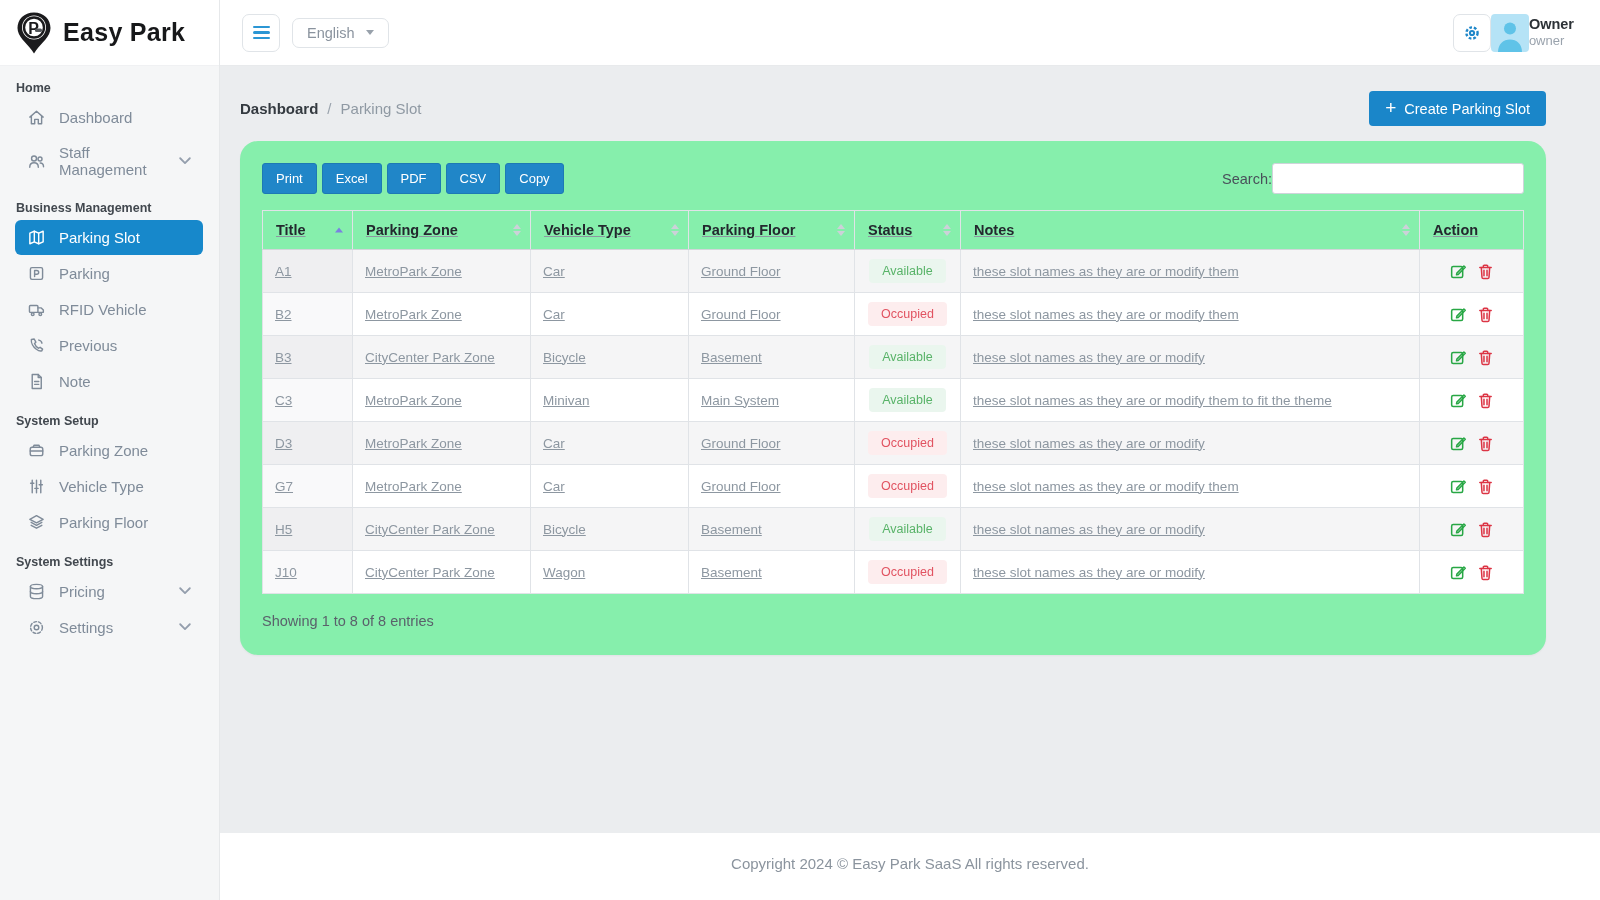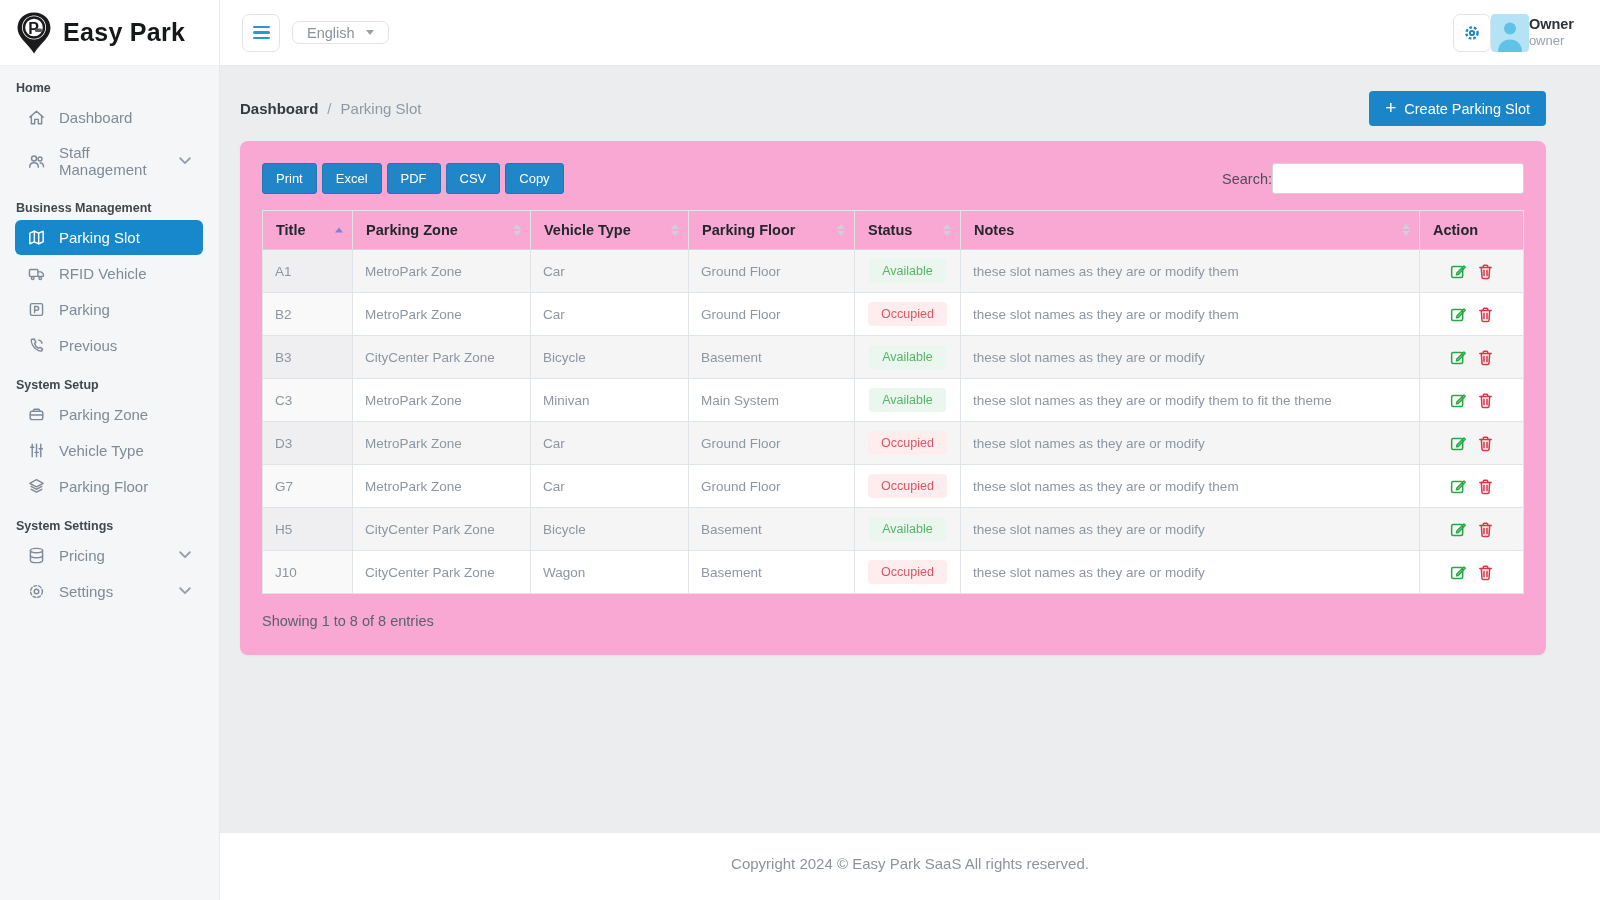--- a/index.html
+++ b/index.html
@@ -21,45 +21,45 @@
   .nav-item.active { background:#1788cb; color:#fff; }
   .nav-chevron { margin-left:auto; }
   .nav-chevron svg { width:12px; height:12px; stroke:#949ead; }
 
   
   .main { flex:1; display:flex; flex-direction:column; min-width:0; }
   .topbar { height:66px; background:#fff; border-bottom:1px solid #e8eaec; display:flex; align-items:center; padding:0 26px 0 22px; }
   .icon-btn { width:38px; height:38px; background:#fff; border:1px solid #e0e4e8; border-radius:7px; display:flex; align-items:center; justify-content:center; cursor:pointer; }
   .hamburger { display:flex; flex-direction:column; gap:3px; }
   .hamburger span { display:block; width:17px; height:2.6px; background:#2b96d4; border-radius:2px; }
-  .lang-select { margin-left:12px; height:23px; border:1px solid #e0e4e8; border-radius:7px; background:#fff; display:flex; align-items:center; gap:11px; padding:0 14px; color:#8a939e; font-size:14.5px; cursor:pointer; }
+  .lang-select { margin-left:12px; height:30px; border:1px solid #e0e4e8; border-radius:7px; background:#fff; display:flex; align-items:center; gap:11px; padding:0 14px; color:#8a939e; font-size:14.5px; cursor:pointer; }
   .caret-down { width:0; height:0; border-left:4.5px solid transparent; border-right:4.5px solid transparent; border-top:5px solid #98a1ab; }
   .topbar-right { margin-left:auto; display:flex; align-items:center; }
   .avatar { width:38px; height:38px; border-radius:4px; overflow:hidden; flex:0 0 38px; }
   .user-block { line-height:1.25; }
   .user-name { font-size:14.5px; color:#2d3237; font-weight:600; }
   .user-role { font-size:13px; color:#9aa3ad; }
 
   
   .content { flex:1; padding:18px 54px 0 20px; overflow:hidden; }
   .page-head { display:flex; align-items:center; margin:7px 0 15px; }
   .breadcrumb { display:flex; align-items:center; gap:9px; font-size:15px; }
   .crumb-root { color:#343a40; font-weight:600; }
   .crumb-sep { color:#9aa3ad; }
   .crumb-current { color:#8f99a3; }
   .create-btn { margin-left:auto; background:#1a86c9; color:#fff; border:none; border-radius:4px; height:35px; padding:0 16px; font-size:14.5px; display:flex; align-items:center; gap:8px; cursor:pointer; font-family:inherit; }
   .create-btn .plus { font-size:19px; font-weight:400; line-height:1; margin-top:-2px; }
 
-  .card { background:#f9a8d4; border-radius:8px; padding:22px 22px 26px; box-shadow:0 1px 2px rgba(40,40,60,.05); }
+  .card { background:#86efac; border-radius:18px; padding:22px 22px 26px; box-shadow:0 1px 2px rgba(40,40,60,.05); }
   .toolbar { display:flex; align-items:center; margin-bottom:16px; }
   .export-btn { background:#2086c8; border:1px solid #1d79b4; color:#fff; font-size:13px; padding:7px 13px; border-radius:3px; margin-right:5px; cursor:pointer; font-family:inherit; }
   .search-wrap { margin-left:auto; display:flex; align-items:center; gap:0; font-size:14.5px; color:#49505a; }
   .search-input { width:252px; height:31px; border:1px solid #ced4da; border-radius:3px; font-family:inherit; font-size:14px; padding:0 8px; outline:none; }
 
-  table { width:100%; border-collapse:collapse; font-size:13.5px; color:#8d97a1; table-layout:fixed; }
+  table { width:100%; border-collapse:collapse; font-size:13.5px; color:#8d97a1; table-layout:fixed;text-decoration:underline; }
   th, td { border:1px solid #e0e3e7; padding:9px 12px; text-align:left; overflow:hidden; white-space:nowrap; text-overflow:ellipsis; }
   th { color:#23282e; font-size:14.5px; font-weight:bold; padding:11px 26px 11px 13px; position:relative; border-bottom-color:#d2d6da; }
   .sorts { position:absolute; right:9px; top:50%; transform:translateY(-50%); display:flex; flex-direction:column; gap:2px; }
   .tri-up { width:0; height:0; border-left:4px solid transparent; border-right:4px solid transparent; border-bottom:5px solid #ccd1d8; }
   .tri-down { width:0; height:0; border-left:4px solid transparent; border-right:4px solid transparent; border-top:5px solid #ccd1d8; }
   .tri-up.active { border-bottom-color:#7a82e0; }
   tbody tr:nth-child(odd) { background:#f5f5f6; }
   tbody tr:nth-child(even) { background:#fff; }
   tbody tr:nth-child(odd) td.sort-col { background:#efeff1; }
   tbody tr:nth-child(even) td.sort-col { background:#f9f9fa; }
@@ -127,45 +127,53 @@
       <div class="nav-item active">
         <svg viewBox="0 0 20 20">
             <path d="M3 5.4 L7.7 3.4 L12.3 5.4 L17 3.4 V14.6 L12.3 16.6 L7.7 14.6 L3 16.6 Z"></path>
             <path d="M7.7 3.4 V14.6 M12.3 5.4 V16.6"></path>
           </svg>
         <span>Parking Slot</span>
       </div>
 
       <div class="nav-item">
         <svg viewBox="0 0 20 20">
+            <rect x="3.6" y="3.8" width="12.8" height="12.4" rx="1.6"></rect>
+            <path d="M8 13.2 V6.8 H10.3 a2 2 0 0 1 0 4 H8"></path>
+          </svg>
+        <span>Parking</span>
+      </div>
+
+      <div class="nav-item">
+        <svg viewBox="0 0 20 20">
             <rect x="2.6" y="5.8" width="8.9" height="7.2" rx="1"></rect>
             <path d="M11.5 8.3 H15 L17.2 10.6 V13 H11.5"></path>
             <circle cx="6" cy="14.9" r="1.4"></circle>
             <circle cx="14" cy="14.9" r="1.4"></circle>
           </svg>
         <span>RFID Vehicle</span>
       </div>
 
-      <div class="nav-item">
-        <svg viewBox="0 0 20 20">
-            <rect x="3.6" y="3.8" width="12.8" height="12.4" rx="1.6"></rect>
-            <path d="M8 13.2 V6.8 H10.3 a2 2 0 0 1 0 4 H8"></path>
-          </svg>
-        <span>Parking</span>
-      </div>
-
 
       <div class="nav-item">
         <svg viewBox="0 0 20 20">
             <path d="M4.6 3.6 C4.1 7 6.5 11.4 9.5 13.7 C11.5 15.2 14 16.2 15.5 15.7 L16.4 13.8 L13.8 11.9 L12.2 12.9 C10.2 11.9 8.6 9.9 7.9 7.9 L9.3 6.5 L7.6 3.2 Z"></path>
             <path d="M12.4 4.3 c1.8 0.3 3 1.5 3.3 3.3"></path>
           </svg>
         <span>Previous</span>
       </div>
 
+      <div class="nav-item">
+        <svg viewBox="0 0 20 20">
+            <path d="M5.5 2.6 H11.8 L15 5.8 V17.4 H5.5 Z"></path>
+            <path d="M11.8 2.6 V5.8 H15"></path>
+            <path d="M8 10 H12.4 M8 13 H12.4"></path>
+          </svg>
+        <span>Note</span>
+      </div>
 
       <div class="nav-label">System Setup</div>
 
       <div class="nav-item">
         <svg viewBox="0 0 20 20">
             <rect x="3.4" y="6.6" width="13.2" height="8.8" rx="2"></rect>
             <path d="M3.4 10.6 H16.6"></path>
             <path d="M6.4 6.6 L7.5 4.4 H12.5 L13.6 6.6"></path>
           </svg>
         <span>Parking Zone</span>

